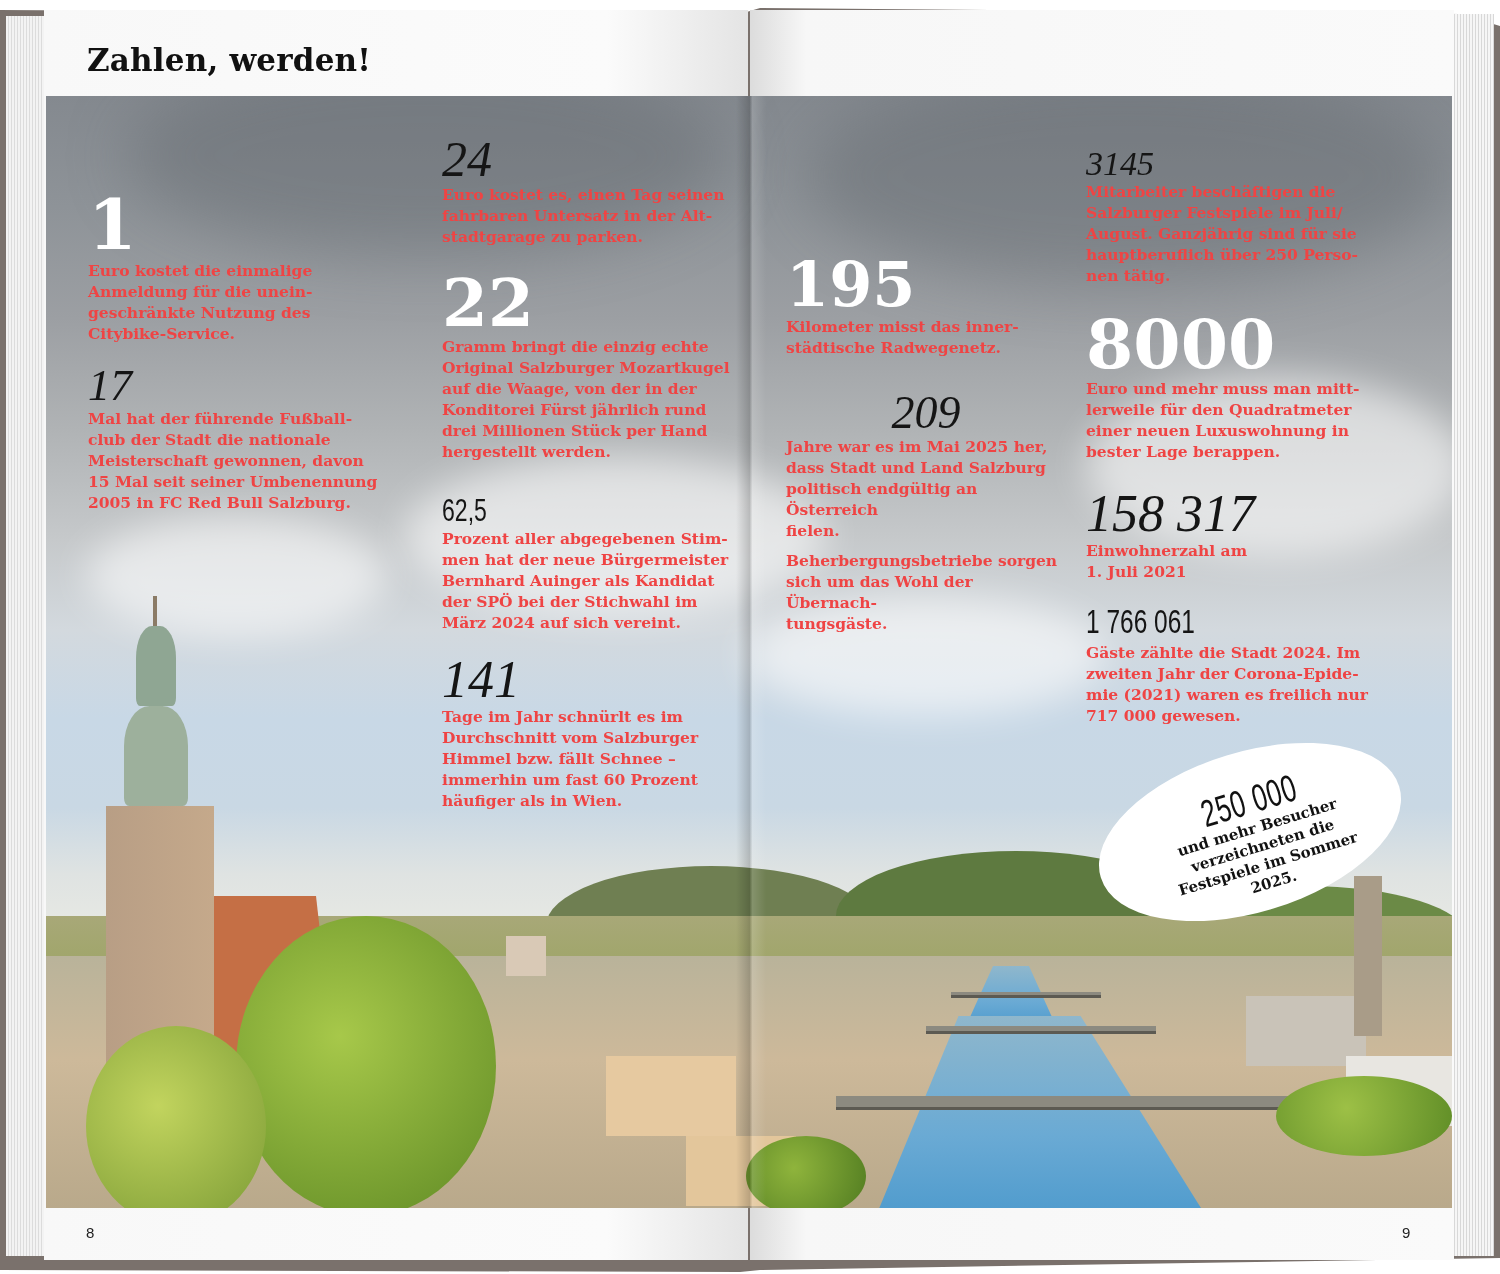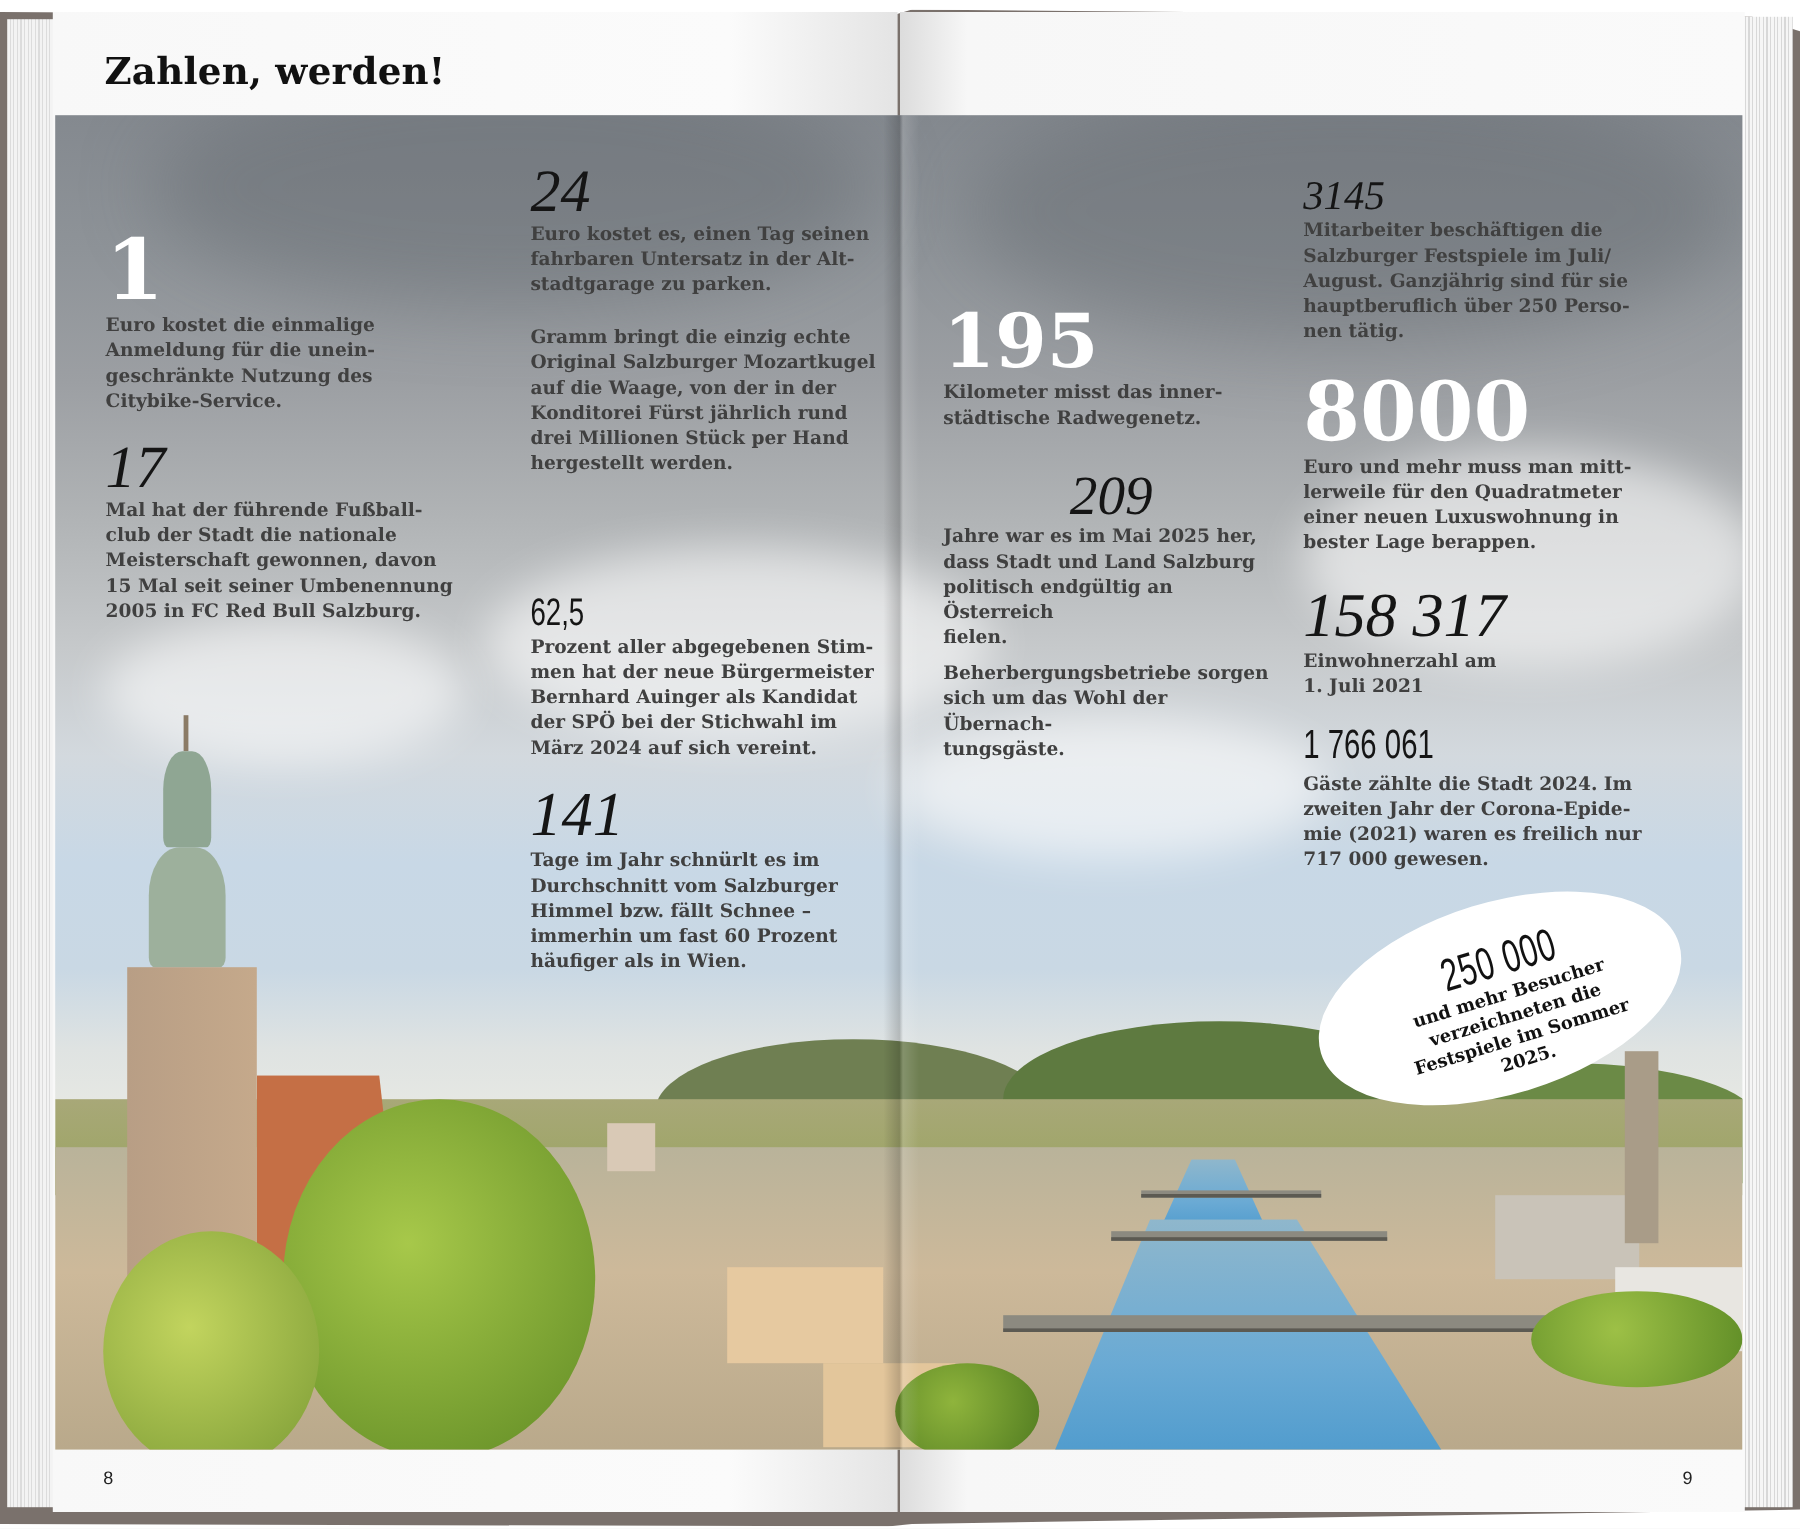--- a/index.html
+++ b/index.html
@@ -48,21 +48,21 @@
   .mountain { position: absolute; border-radius: 50% 50% 0 0; }
   .hills { position: absolute; left: 0; width: 100%; }
   .river { position: absolute; background: linear-gradient(180deg, #8fb7cc 0%, #6aaad4 60%, #4f9bcd 100%); }
   .bridge { position: absolute; height: 10px; background: #8c8a80; border-bottom: 3px solid #5c5a52; }
   .building { position: absolute; }
   .tree { position: absolute; border-radius: 50%; }
 
   
   .stat { position: absolute; color: #111; }
   .num { display: block; line-height: 1; }
-  .desc { display: block; font-family: "DejaVu Serif", serif; font-weight: bold; font-size: 15.5px; line-height: 21px; color: #404040; white-space: pre-line; }
+  .desc { display: block; font-family: "DejaVu Serif", serif; font-weight: bold; font-size: 15.5px; line-height: 21px; color: #ef4444; white-space: pre-line; }
   .f-serif-white { font-family: "DejaVu Serif", serif; font-weight: bold; color: #ffffff; }
   .f-italic { font-family: "Liberation Serif", serif; font-style: italic; color: #151515; }
   .f-cond { font-family: "Liberation Sans Narrow", "Liberation Sans", sans-serif; color: #151515; transform: scaleX(0.72); transform-origin: left; display: inline-block; }
 
   .ellipse {
     position: absolute; left: 1094px; top: 752px; width: 312px; height: 160px;
     background: #ffffff; border-radius: 50%; transform: rotate(-17deg);
   }
   .ellipse-text {
     position: absolute; left: 1120px; top: 780px; width: 280px; text-align: center;
@@ -126,35 +126,36 @@
 </div>
 
 <div class="stat" style="left:88px;top:190px;width:330px;">
   <span class="num f-serif-white" style="font-size:70px;">1</span>
   <span class="desc">Euro kostet die einmalige
 Anmeldung für die unein-
 geschränkte Nutzung des
 Citybike-Service.</span>
 </div>
 <div class="stat" style="left:88px;top:364px;width:330px;">
-  <span class="num f-italic" style="font-size:50px;">17</span>
+  <span class="num f-italic" style="font-size:44px;">17</span>
   <span class="desc">Mal hat der führende Fußball-
 club der Stadt die nationale
 Meisterschaft gewonnen, davon
 15 Mal seit seiner Umbenennung
 2005 in FC Red Bull Salzburg.</span>
 </div>
 
 <div class="stat" style="left:442px;top:134px;width:290px;">
   <span class="num f-italic" style="font-size:50px;">24</span>
   <span class="desc">Euro kostet es, einen Tag seinen
 fahrbaren Untersatz in der Alt-
 stadtgarage zu parken.</span>
 </div>
 <div class="stat" style="left:442px;top:270px;width:290px;">
+  <span class="num f-serif-white" style="font-size:66px;">22</span>
   <span class="desc">Gramm bringt die einzig echte
 Original Salzburger Mozartkugel
 auf die Waage, von der in der
 Konditorei Fürst jährlich rund
 drei Millionen Stück per Hand
 hergestellt werden.</span>
 </div>
 <div class="stat" style="left:442px;top:494px;width:290px;">
   <span class="num" style="font-size:32px;height:34px;"><span class="f-cond">62,5</span></span>
   <span class="desc">Prozent aller abgegebenen Stim-

